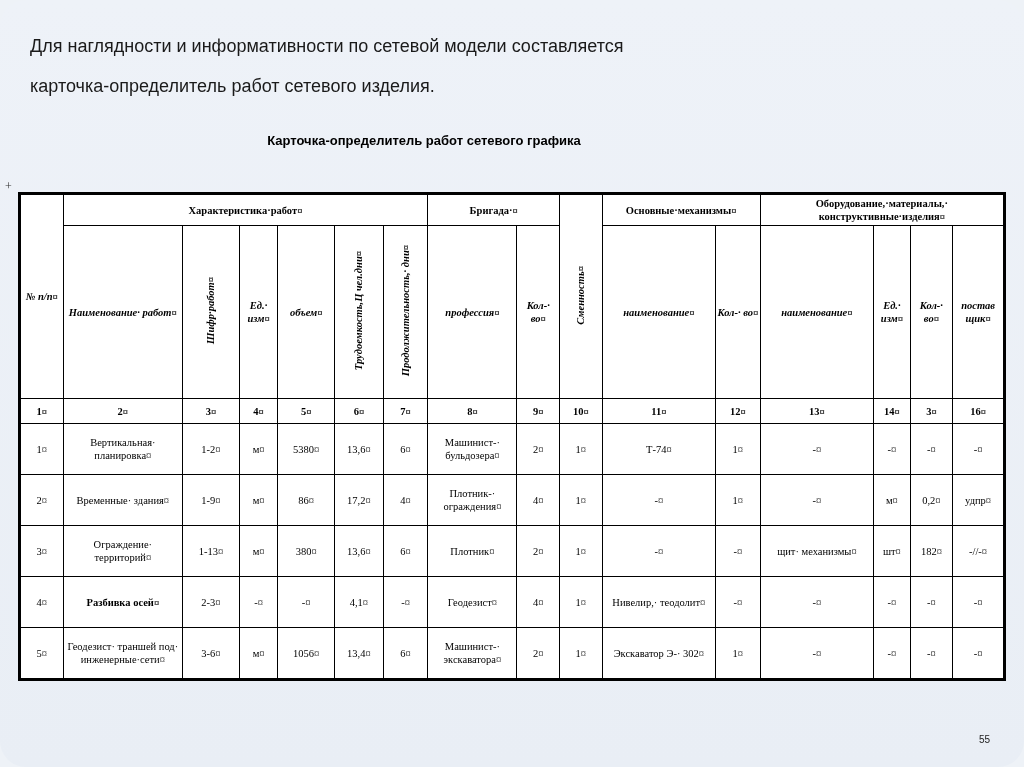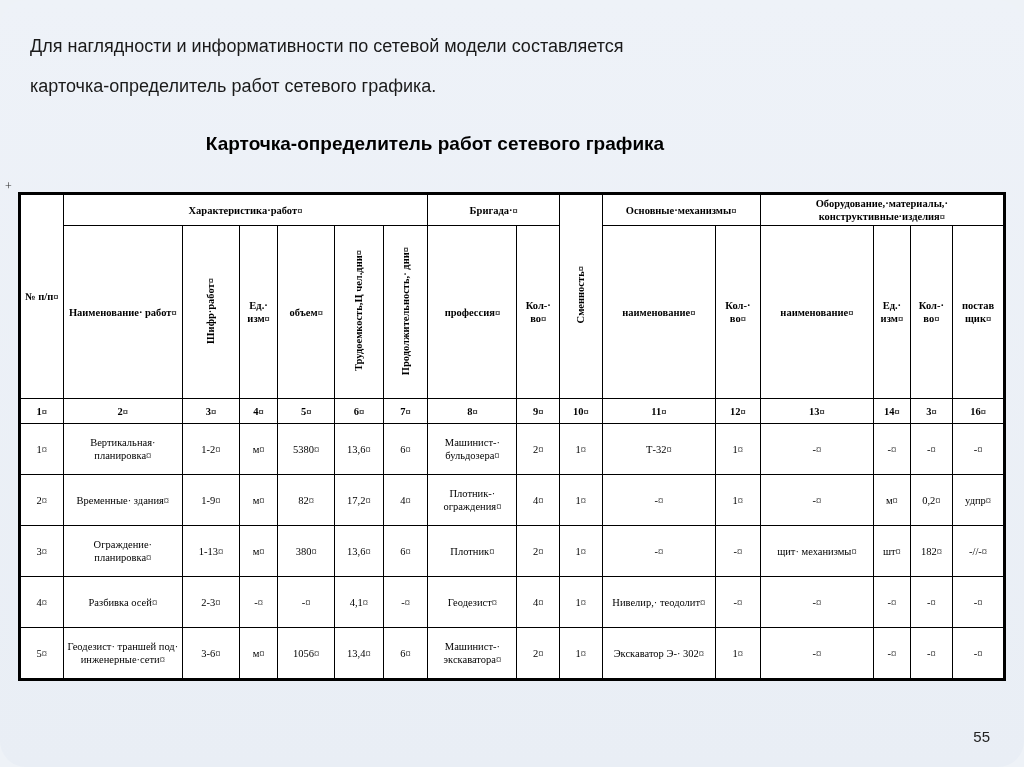--- a/index.html
+++ b/index.html
@@ -32,24 +32,23 @@
   }
   .intro .line2 {
     display: block;
   }
   .doc-title {
     position: absolute;
     top: 133px;
     left: 0;
     width: 848px;
     text-align: center;
-    font-size: 19px;
+    font-size: 13px;
     font-weight: bold;
     color: #000;
-    padding-left: 11px;
   }
   .ghost-line {
     position: absolute;
     top: 176px;
     left: 340px;
     width: 360px;
     height: 12px;
     overflow: hidden;
     color: #9aa3ad;
     font-size: 12px;
@@ -91,20 +90,21 @@
   }
   .grp {
     font-size: 11px;
     font-weight: bold;
     height: 26px;
   }
   .sub {
     height: 168px;
     font-weight: bold;
     font-size: 10.5px;
+    font-style: italic;
   }
   .vert {
     writing-mode: vertical-rl;
     transform: rotate(180deg);
     white-space: nowrap;
     margin: 0 auto;
     font-weight: bold;
     font-size: 10.5px;
     line-height: 1.1;
   }
@@ -114,38 +114,39 @@
   .numrow td {
     font-weight: bold;
     height: 20px;
     font-size: 10.5px;
   }
   .body-row td {
     height: 46px;
   }
   .nowrapcell {
     white-space: nowrap;
+    font-weight: bold;
   }
   .pagenum {
     position: absolute;
     right: 34px;
     bottom: 22px;
-    font-size: 15px;
+    font-size: 10px;
     color: #222;
     font-family: "Liberation Sans", sans-serif;
   }
 </style>
 </head>
 <body>
 
 <div class="slide">
 
   <div class="intro">
     <span>Для наглядности и информативности по сетевой модели составляется</span>
-    <span class="line2">карточка-определитель работ сетевого графика.</span>
+    <span class="line2">карточка-определитель работ сетевого изделия.</span>
   </div>
 
   <div class="doc-title">Карточка-определитель работ сетевого графика</div>
 
   <div class="ghost-line"></div>
   <div class="plus-mark">+</div>
 
   <div class="table-wrap">
     <table class="card">
       <colgroup>
@@ -257,50 +258,50 @@
         <td>1¤</td>
         <td>Вертикальная· планировка¤</td>
         <td>1-2¤</td>
         <td>м¤</td>
         <td>5380¤</td>
         <td>13,6¤</td>
         <td>6¤</td>
         <td>Машинист-· бульдозера¤</td>
         <td>2¤</td>
         <td>1¤</td>
-        <td>Т-32¤</td>
+        <td>Т-74¤</td>
         <td>1¤</td>
         <td>-¤</td>
         <td>-¤</td>
         <td>-¤</td>
         <td>-¤</td>
       </tr>
 
       <tr class="body-row">
         <td>2¤</td>
         <td>Временные· здания¤</td>
         <td>1-9¤</td>
         <td>м¤</td>
-        <td>82¤</td>
+        <td>86¤</td>
         <td>17,2¤</td>
         <td>4¤</td>
         <td>Плотник-· ограждения¤</td>
         <td>4¤</td>
         <td>1¤</td>
         <td>-¤</td>
         <td>1¤</td>
         <td>-¤</td>
         <td>м¤</td>
         <td>0,2¤</td>
         <td>удпр¤</td>
       </tr>
 
       <tr class="body-row">
         <td>3¤</td>
-        <td>Ограждение· планировка¤</td>
+        <td>Ограждение· территорий¤</td>
         <td>1-13¤</td>
         <td>м¤</td>
         <td>380¤</td>
         <td>13,6¤</td>
         <td>6¤</td>
         <td>Плотник¤</td>
         <td>2¤</td>
         <td>1¤</td>
         <td>-¤</td>
         <td>-¤</td>

